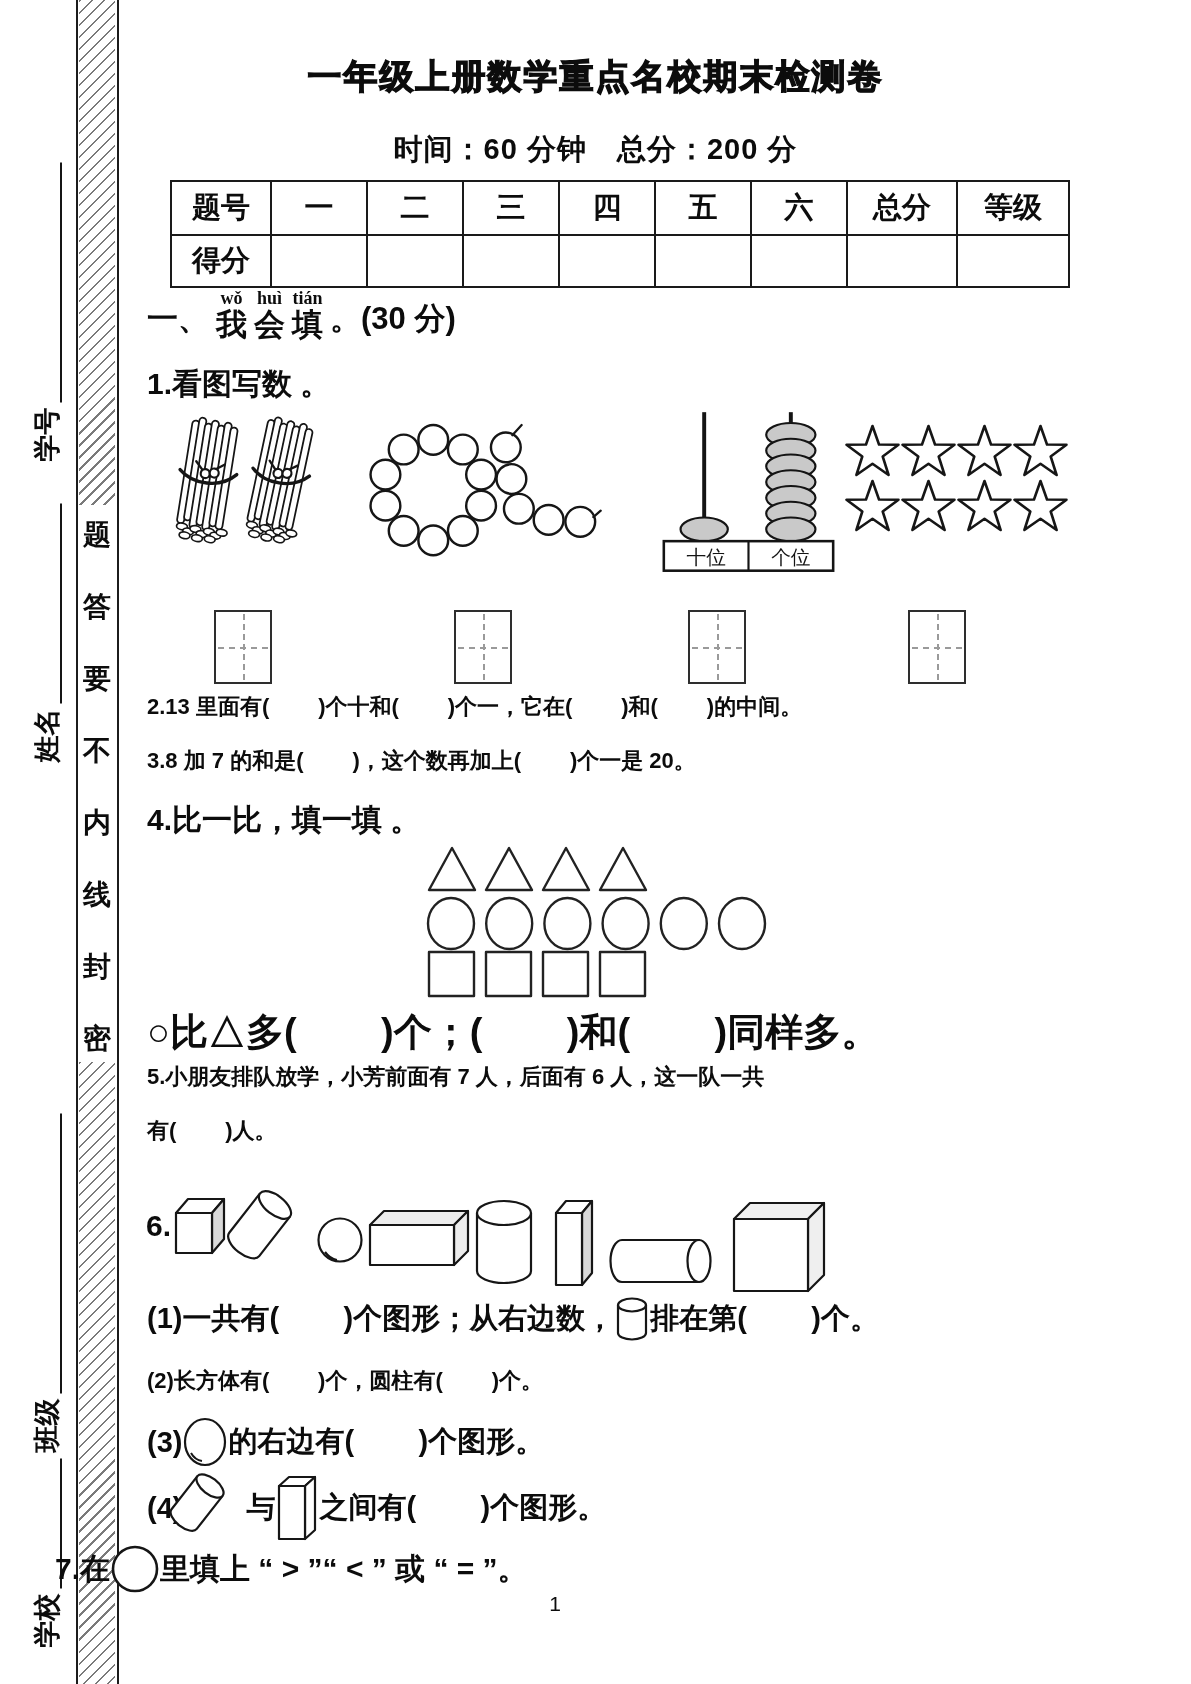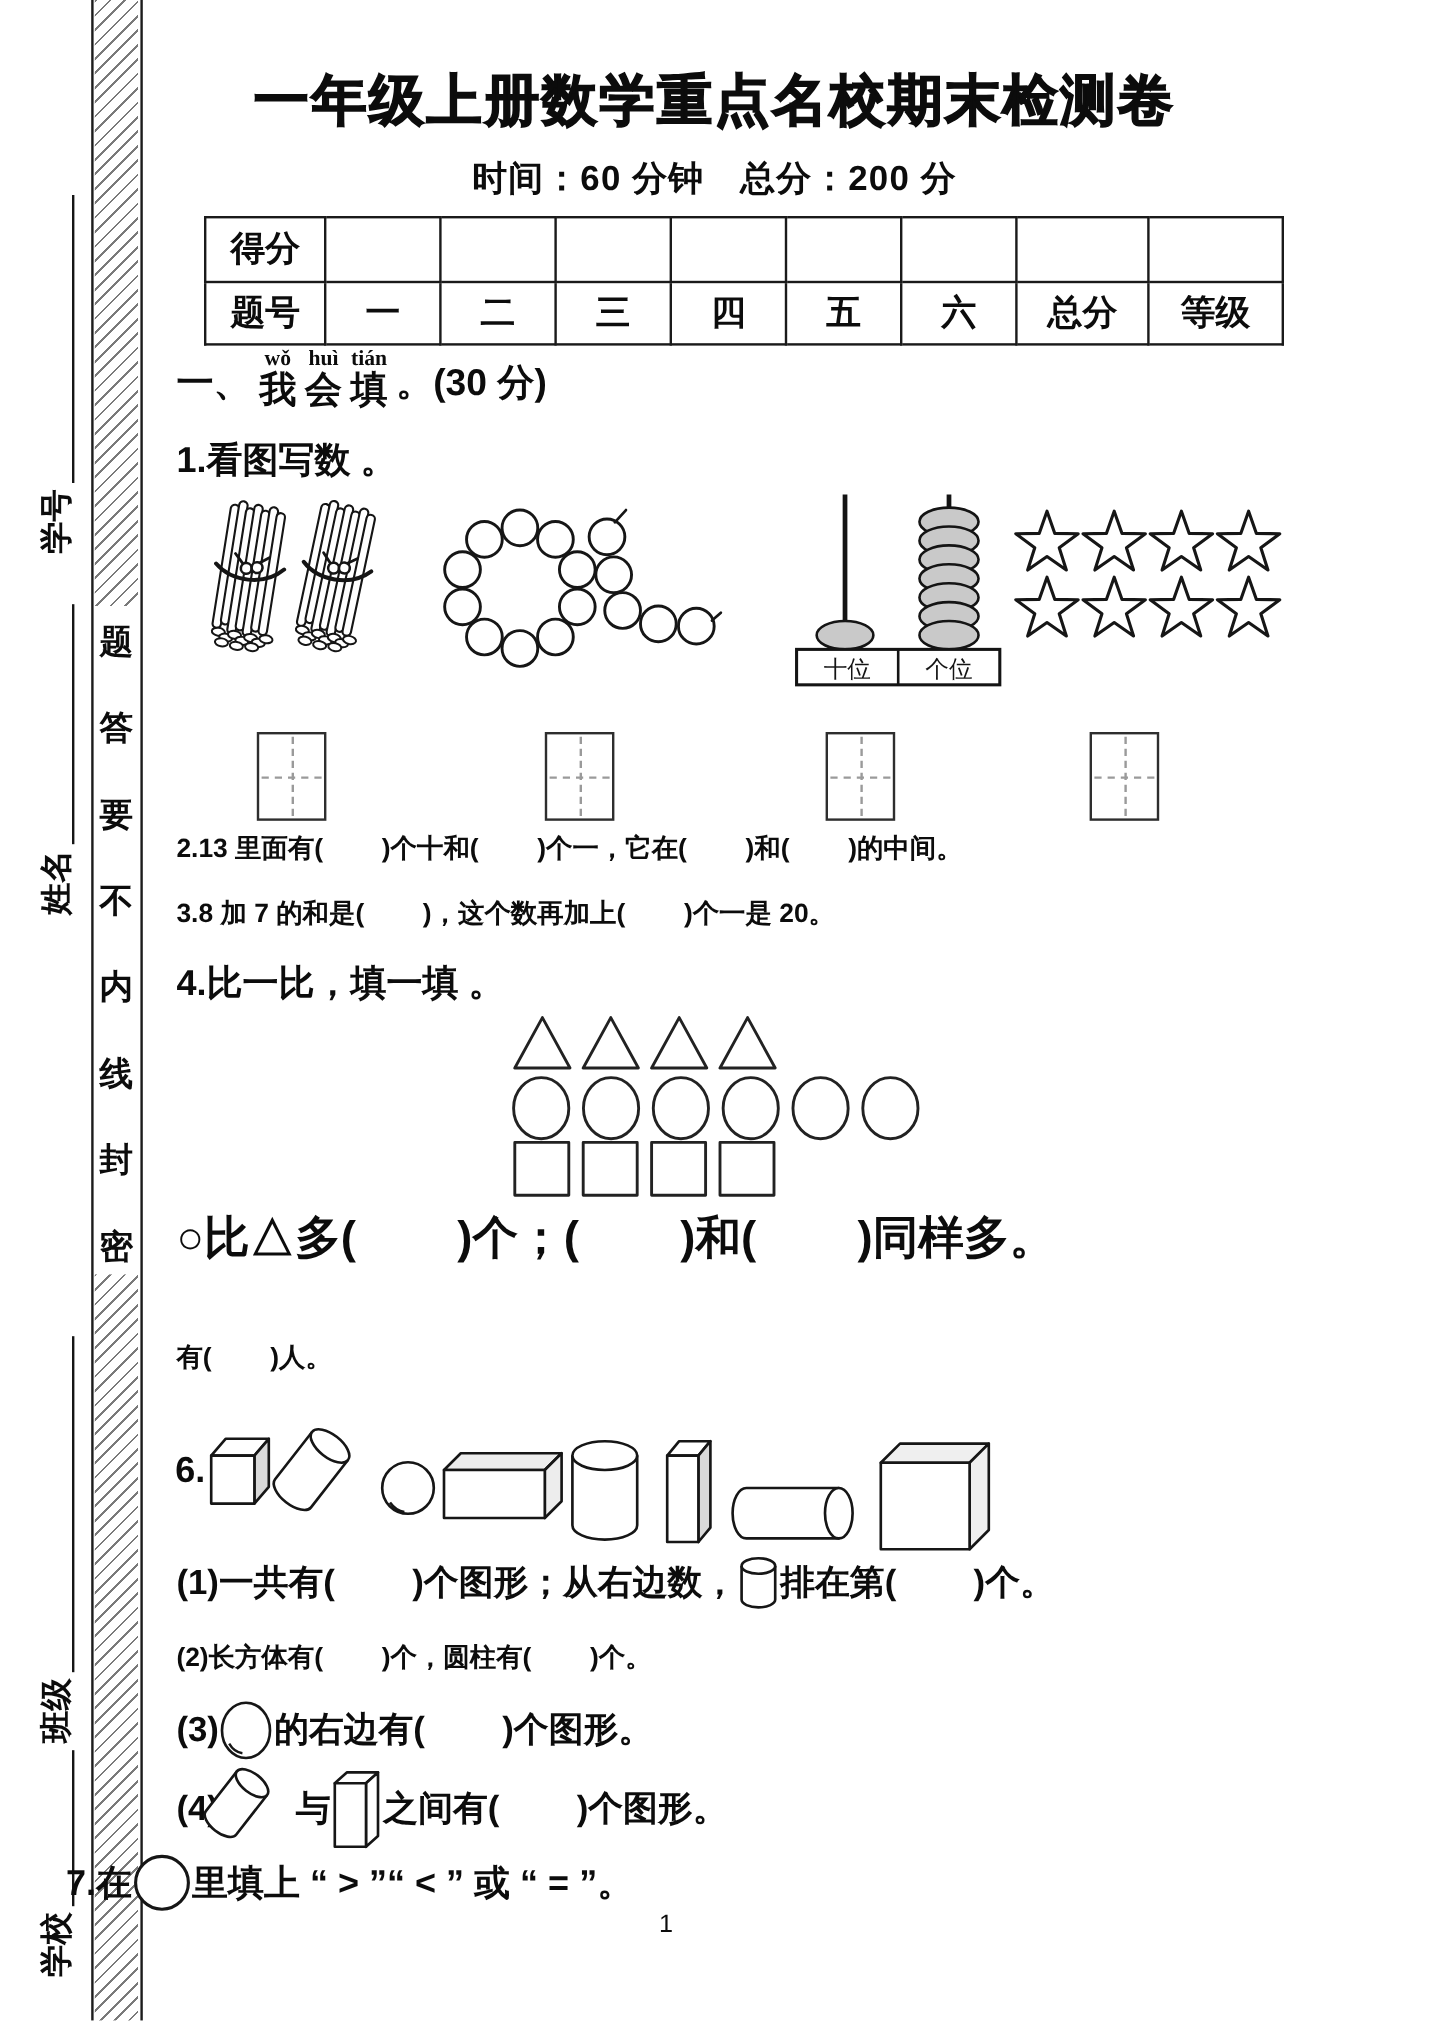--- a/index.html
+++ b/index.html
@@ -1,21 +1,21 @@
 <!DOCTYPE html>
 <html><head>
 <meta charset="utf-8">
 <style>
   html,body{margin:0;padding:0;background:#fff;}
   #page{position:relative;width:1191px;height:1684px;background:#fff;overflow:hidden;
         font-family:"Liberation Sans",sans-serif;color:#0c0c0c;}
   .t{position:absolute;font-weight:bold;font-size:22px;line-height:1.25;white-space:pre;color:#0c0c0c;}
   .trow{position:absolute;display:flex;align-items:center;font-weight:bold;font-size:29px;white-space:pre;}
   .center{left:0;width:1191px;text-align:center;}
-  #title{top:55px;font-size:46px;letter-spacing:2px;-webkit-text-stroke:1.3px #0c0c0c;}
+  #title{top:55px;font-size:34px;letter-spacing:2px;-webkit-text-stroke:1.3px #0c0c0c;}
   #meta{top:131px;font-size:29px;letter-spacing:1px;}
   
   #scoretable{position:absolute;left:170px;top:180px;border-collapse:collapse;table-layout:fixed;}
   #scoretable td{border:2px solid #1a1a1a;text-align:center;font-weight:bold;font-size:29px;padding:0;}
   #scoretable tr:first-child td{height:52px;}
   #scoretable tr:last-child td{height:50px;}
   
   #heading{position:absolute;left:147px;top:289px;display:flex;align-items:flex-end;gap:7px;}
   #heading .big{font-size:31px;font-weight:bold;}
   .pchar{display:inline-flex;flex-direction:column;align-items:center;line-height:1;}
@@ -82,40 +82,40 @@
         <col style="width:96px">
         <col style="width:96px">
       <col style="width:96px">
         <col style="width:96px">
         <col style="width:96px">
         <col style="width:110px">
         <col style="width:112px">
     </colgroup>
     <tbody>
         <tr>
-      <td>得分</td>
-      <td></td>
-      <td></td>
-      <td></td>
-      <td></td>
-      <td></td>
-      <td></td>
-      <td></td>
-      <td></td>
-    </tr>
-    <tr>
       <td>题号</td>
       <td>一</td>
       <td>二</td>
       <td>三</td>
       <td>四</td>
       <td>五</td>
       <td>六</td>
       <td>总分</td>
       <td>等级</td>
+    </tr>
+    <tr>
+      <td>得分</td>
+      <td></td>
+      <td></td>
+      <td></td>
+      <td></td>
+      <td></td>
+      <td></td>
+      <td></td>
+      <td></td>
     </tr>
   </tbody>
     </table>
 
   <div id="heading">
     <span class="big">一、</span>
     <span class="pchar">
       <span class="py">wǒ</span>
       <span class="ch">我</span>
     </span>
@@ -267,20 +267,21 @@
       <ellipse cx="257.8" cy="81.5" rx="23" ry="25.5"></ellipse>
       <ellipse cx="316" cy="81.5" rx="23" ry="25.5"></ellipse>
       <rect x="3" y="110" width="45" height="44"></rect>
       <rect x="60" y="110" width="45" height="44"></rect>
       <rect x="117" y="110" width="45" height="44"></rect>
       <rect x="174" y="110" width="45" height="44"></rect>
     </g>
   </svg>
 
   <div class="t" style="left:147px;top:1009px;font-size:38px;">○比△多(        )个；(        )和(        )同样多。</div>
+  <div class="t" style="left:147px;top:1063px;">5.小朋友排队放学，小芳前面有 7 人，后面有 6 人，这一队一共</div>
   <div class="t" style="left:147px;top:1117px;">有(        )人。</div>
 
   <div class="t" style="left:146px;top:1207px;font-size:30px;">6.</div>
 
   <svg class="fig" style="left:172px;top:1183px;" width="672" height="112" viewBox="0 0 672 112">
     <g stroke="#161616" stroke-width="2.2" stroke-linejoin="round">
 
       <path d="M4,30 L16,16 L52,16 L40,30 Z" fill="#fff"></path>
       <path d="M40,30 L52,16 L52,56 L40,70 Z" fill="#d9d9d9"></path>
       <rect x="4" y="30" width="36" height="40" fill="#fff"></rect>

